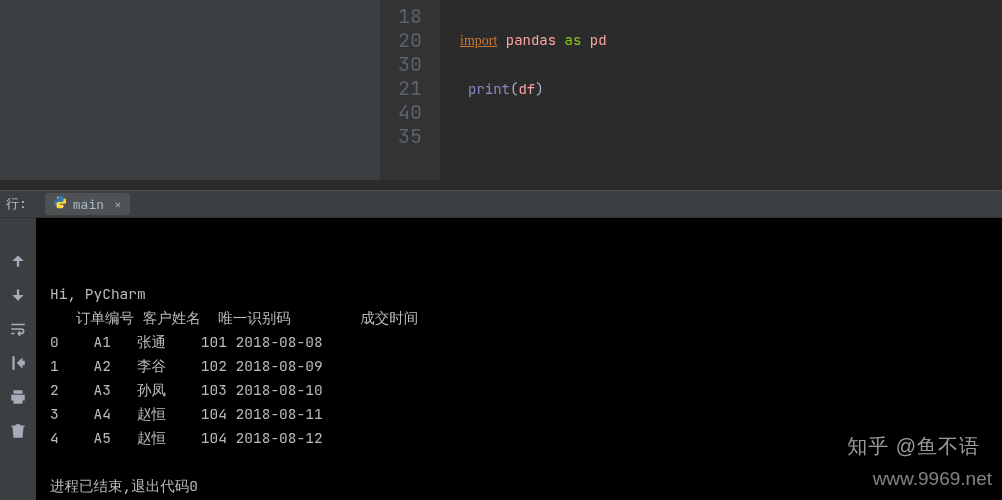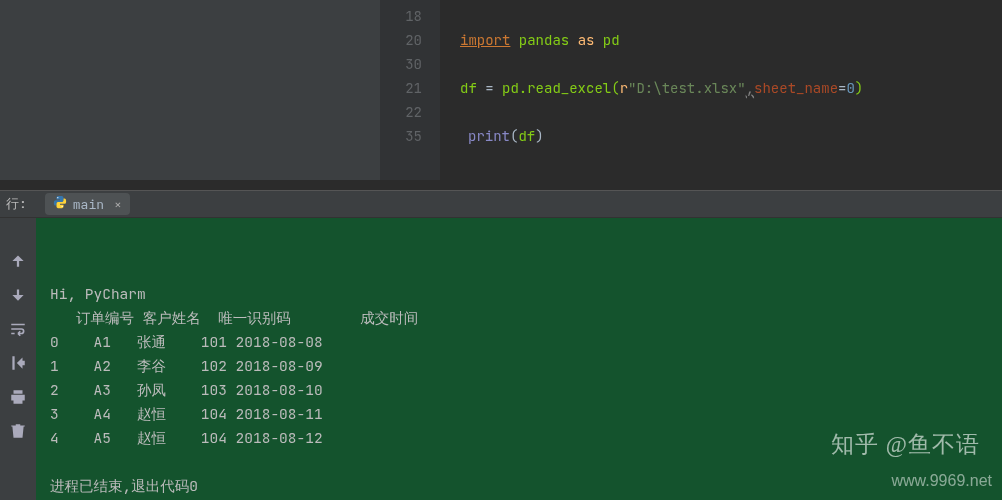--- a/index.html
+++ b/index.html
@@ -18,35 +18,35 @@
       background:#2b2b2b;
       display:flex;
     }
     .editor-left-strip {
       position:absolute; left:0; top:0; height:180px; width:380px;
       background:#3c3f41;
     }
     .gutter {
       width:60px; background:#313335;
       padding-top:4px;
-      text-align:right; color:#606366; font-size:14px;
+      text-align:right; color:#606366; font-size:20px;
       line-height:24px;
     }
     .gutter div { padding-right:18px; }
     .code {
       flex:1; padding:4px 0 0 20px;
       line-height:24px;
       white-space:pre;
     }
-    .kw { color:#fdba74; }
-    .kw-u { color:#cc7832; text-decoration:underline; }
+    .kw { color:#84cc16; }
+    .kw-u { color:#cc7832; text-decoration:underline;font-family:Liberation Serif, serif; }
     .str { color:#6a8759; }
     .param { color:#aa4926; }
     .num { color:#6897bb; }
-    .ident { color:#84cc16; }
+    .ident { color:#fca5a5; }
     .builtin { color:#8888c6;margin-left:8px; }
     .wave { color:#808080; text-decoration-line:underline; text-decoration-style:wavy; text-decoration-color:#808080; }
 
     
     .panel-header {
       position:absolute; left:0; top:190px; right:0; height:28px;
       background:#3c3f41;
       border-top:1px solid #555;
       border-bottom:1px solid #323232;
       display:flex; align-items:center;
@@ -58,21 +58,21 @@
       display:flex; align-items:center; gap:6px;
       background:#4e5254; padding:3px 8px; height:22px;
       border-radius:4px;
     }
     .tab svg { width:14px; height:14px; }
     .tab .close { color:#aaa; margin-left:4px; cursor:pointer; }
 
     
     .console-wrap {
       position:absolute; left:0; top:218px; right:0; bottom:0;
-      background:#14532d;
+      background:#000000;
       display:flex;
     }
     .toolbar {
       width:36px; background:#3c3f41;
       display:flex; flex-direction:column; align-items:center;
       padding-top:34px; gap:16px;
     }
     .toolbar .ticon { width:18px; height:18px; color:#aab; display:flex; align-items:center; justify-content:center; cursor:pointer;}
     .console {
       flex:1; padding:40px 0 0 14px;
@@ -82,48 +82,47 @@
       white-space:pre;
       font-family:"JetBrains Mono","Consolas","Courier New",monospace;
     }
     .blackbar {
       position:absolute; left:40px; top:224px; width:640px; height:30px;
       background:#111;
     }
     .watermark1 {
       position:absolute; right:22px; bottom:40px;
       color:rgba(255,255,255,0.6);
-      font-family:Liberation Serif, serif;
-      font-size:23px; font-weight:500;
+      font-family:Liberation Sans, sans-serif;
+      font-size:20px; font-weight:500;
       letter-spacing:1px;
     }
     .watermark2 {
       position:absolute; right:10px; bottom:10px;
       color:rgba(255,255,255,0.5);
       font-family:sans-serif;
-      font-size:16px;
+      font-size:19px;
     }
   </style>
 </head>
 <body>
 
 <div class="editor-left-strip"></div>
 
 <div class="editor">
   <div class="gutter">
     <div>18</div>
     <div>20</div>
     <div>30</div>
     <div>21</div>
-    <div>22</div>
+    <div>40</div>
     <div>35</div>
   </div>
   <div class="code">
 <div><span class="kw-u">import</span> <span class="ident">pandas</span> <span class="kw">as</span> <span class="ident">pd</span></div>
-<div><span class="ident">df</span><span> = </span><span class="ident">pd.read_excel(</span><span class="kw">r</span><span class="str">"D:\test.xlsx"</span><span class="wave">,</span><span class="param">sheet_name</span><span>=</span><span class="num">0</span><span class="ident">)</span></div>
 <div><span class="builtin">print</span><span>(</span><span class="ident">df</span><span>)</span></div>
 <div> </div>
 <div> </div>
 <div> </div>
   </div>
 </div>
 
 <div class="panel-header">
   <span class="lbl">行:</span>
   <div class="tab">

